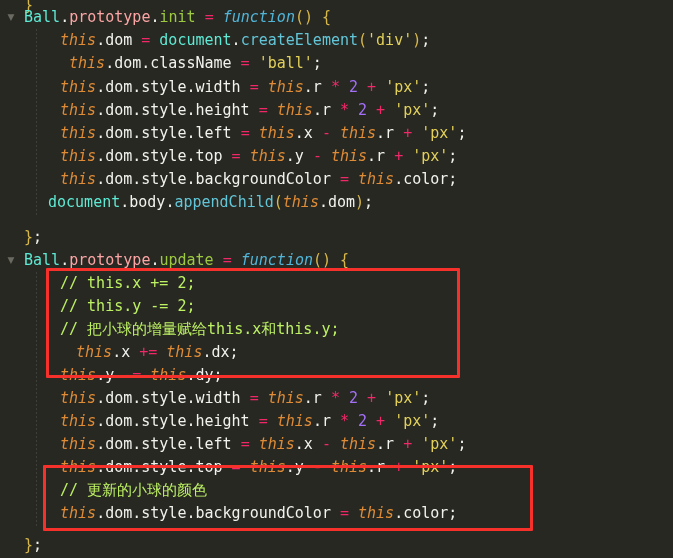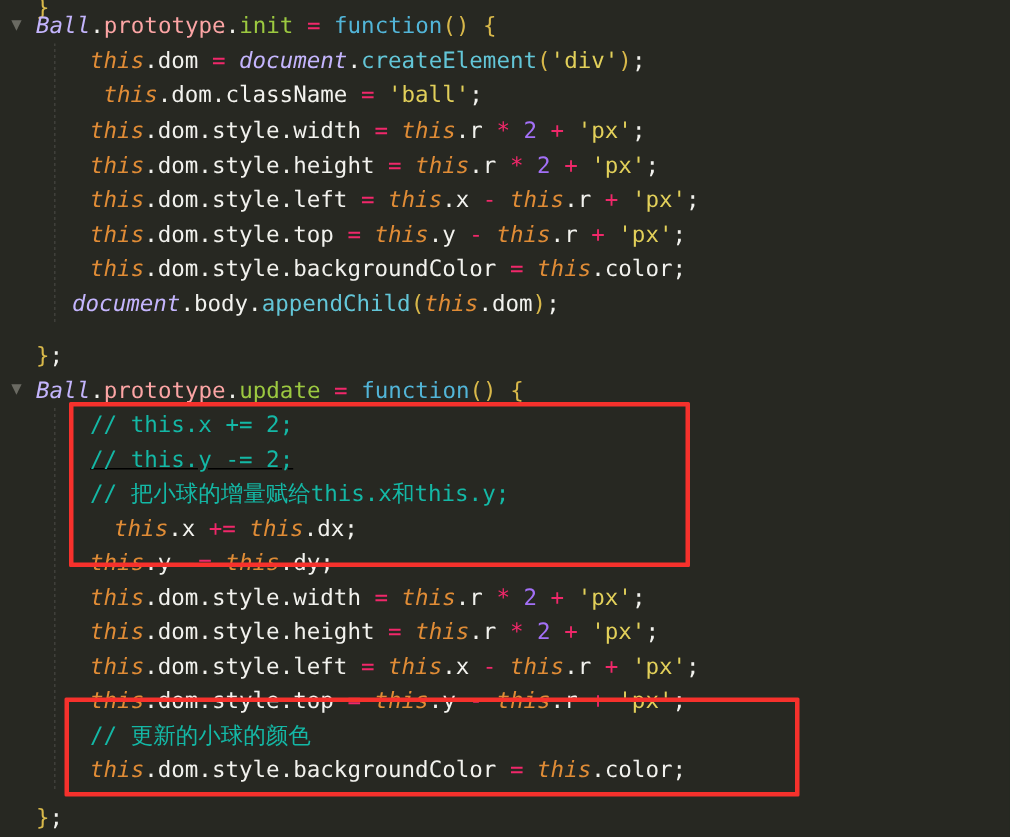--- a/index.html
+++ b/index.html
@@ -40,27 +40,27 @@
     width:1px;
     background:repeating-linear-gradient(to bottom,#3f3f3a 0 2px,transparent 2px 4px);
     pointer-events:none;
   }
   
   .t-this      {color:#e08c36;font-style:italic;}
   .t-plain     {color:#f2f2ee;}
   .t-op        {color:#f0286a;}
   .t-num       {color:#a370f7;}
   .t-str       {color:#e2d05a;}
-  .t-kw        {color:#52b5d8;}
-  .t-id        {color:#c4b5fd;font-style:italic;}
+  .t-kw        {color:#52b5d8;font-style:italic;}
+  .t-id        {color:#5eead4;}
   .t-method    {color:#63c6d8;}
   .t-prop      {color:#fca5a5;}
   .t-fnname    {color:#9cc940;}
   .t-punc      {color:#d8b84a;}
-  .t-comment   {color:#14b8a6;text-align:center;}
+  .t-comment   {color:#bef264;text-align:center;}
   .t-white     {color:#f2f2ee;}
 
   
   .anno{
     position:absolute;
     border:3px solid #f6312c;
     border-radius:1px;
     pointer-events:none;
     box-sizing:border-box;
   }
@@ -81,21 +81,21 @@
       <div class="line" style="position: absolute; top: 76px; left: 0px; width: 673px;"><span style="margin-left: 36px;"><span class="t-this">this</span><span class="t-plain">.dom.style.width </span><span class="t-op">=</span><span class="t-plain"> </span><span class="t-this">this</span><span class="t-plain">.r </span><span class="t-op">*</span><span class="t-plain"> </span><span class="t-num">2</span><span class="t-plain"> </span><span class="t-op">+</span><span class="t-plain"> </span><span class="t-str">'px'</span><span class="t-plain">;</span></span></div>
       <div class="line" style="position: absolute; top: 99px; left: 0px; width: 673px;"><span style="margin-left: 36px;"><span class="t-this">this</span><span class="t-plain">.dom.style.height </span><span class="t-op">=</span><span class="t-plain"> </span><span class="t-this">this</span><span class="t-plain">.r </span><span class="t-op">*</span><span class="t-plain"> </span><span class="t-num">2</span><span class="t-plain"> </span><span class="t-op">+</span><span class="t-plain"> </span><span class="t-str">'px'</span><span class="t-plain">;</span></span></div>
       <div class="line" style="position: absolute; top: 122px; left: 0px; width: 673px;"><span style="margin-left: 36px;"><span class="t-this">this</span><span class="t-plain">.dom.style.left </span><span class="t-op">=</span><span class="t-plain"> </span><span class="t-this">this</span><span class="t-plain">.x </span><span class="t-op">-</span><span class="t-plain"> </span><span class="t-this">this</span><span class="t-plain">.r </span><span class="t-op">+</span><span class="t-plain"> </span><span class="t-str">'px'</span><span class="t-plain">;</span></span></div>
       <div class="line" style="position: absolute; top: 145px; left: 0px; width: 673px;"><span style="margin-left: 36px;"><span class="t-this">this</span><span class="t-plain">.dom.style.top </span><span class="t-op">=</span><span class="t-plain"> </span><span class="t-this">this</span><span class="t-plain">.y </span><span class="t-op">-</span><span class="t-plain"> </span><span class="t-this">this</span><span class="t-plain">.r </span><span class="t-op">+</span><span class="t-plain"> </span><span class="t-str">'px'</span><span class="t-plain">;</span></span></div>
       <div class="line" style="position: absolute; top: 168px; left: 0px; width: 673px;"><span style="margin-left: 36px;"><span class="t-this">this</span><span class="t-plain">.dom.style.backgroundColor </span><span class="t-op">=</span><span class="t-plain"> </span><span class="t-this">this</span><span class="t-plain">.color;</span></span></div>
       <div class="line" style="position: absolute; top: 191px; left: 0px; width: 673px;"><span style="margin-left: 24px;"><span class="t-id">document</span><span class="t-plain">.body.</span><span class="t-method">appendChild</span><span class="t-punc">(</span><span class="t-this">this</span><span class="t-plain">.dom</span><span class="t-punc">)</span><span class="t-plain">;</span></span></div>
       <div class="line" style="position: absolute; top: 214px; left: 0px; width: 673px;"><span style="margin-left: 0px;"></span></div>
       <div class="line" style="position: absolute; top: 226px; left: 0px; width: 673px;"><span style="margin-left: 0px;"><span class="t-punc">}</span><span class="t-plain">;</span></span></div>
       <div class="line" style="position: absolute; top: 249px; left: 0px; width: 673px;"><span class="fold">▼</span><span style="margin-left: 0px;"><span class="t-id">Ball</span><span class="t-white">.</span><span class="t-prop">prototype</span><span class="t-white">.</span><span class="t-fnname">update</span><span class="t-white"> </span><span class="t-op">=</span><span class="t-white"> </span><span class="t-kw">function</span><span class="t-punc">(</span><span class="t-punc">)</span><span class="t-white"> </span><span class="t-punc">{</span></span></div>
       <div class="line" style="position: absolute; top: 272px; left: 0px; width: 673px;"><span style="margin-left: 36px;"><span class="t-comment">// this.x += 2;</span></span></div>
-      <div class="line" style="position: absolute; top: 295px; left: 0px; width: 673px;"><span style="margin-left: 36px; text-decoration: underline;"><span class="t-comment">// this.y -= 2;</span></span></div>
+      <div class="line" style="position: absolute; top: 295px; left: 0px; width: 673px;"><span style="margin-left: 36px;"><span class="t-comment">// this.y -= 2;</span></span></div>
       <div class="line" style="position: absolute; top: 318px; left: 0px; width: 673px;"><span style="margin-left: 36px;"><span class="t-comment">// 把小球的增量赋给this.x和this.y;</span></span></div>
       <div class="line" style="position: absolute; top: 341px; left: 0px; width: 673px;"><span style="margin-left: 52px;"><span class="t-this">this</span><span class="t-plain">.x </span><span class="t-op">+=</span><span class="t-plain"> </span><span class="t-this">this</span><span class="t-plain">.dx;</span></span></div>
       <div class="line" style="position: absolute; top: 364px; left: 0px; width: 673px;"><span style="margin-left: 36px;"><span class="t-this">this</span><span class="t-plain">.y </span><span class="t-op">-=</span><span class="t-plain"> </span><span class="t-this">this</span><span class="t-plain">.dy;</span></span></div>
       <div class="line" style="position: absolute; top: 387px; left: 0px; width: 673px;"><span style="margin-left: 36px;"><span class="t-this">this</span><span class="t-plain">.dom.style.width </span><span class="t-op">=</span><span class="t-plain"> </span><span class="t-this">this</span><span class="t-plain">.r </span><span class="t-op">*</span><span class="t-plain"> </span><span class="t-num">2</span><span class="t-plain"> </span><span class="t-op">+</span><span class="t-plain"> </span><span class="t-str">'px'</span><span class="t-plain">;</span></span></div>
       <div class="line" style="position: absolute; top: 410px; left: 0px; width: 673px;"><span style="margin-left: 36px;"><span class="t-this">this</span><span class="t-plain">.dom.style.height </span><span class="t-op">=</span><span class="t-plain"> </span><span class="t-this">this</span><span class="t-plain">.r </span><span class="t-op">*</span><span class="t-plain"> </span><span class="t-num">2</span><span class="t-plain"> </span><span class="t-op">+</span><span class="t-plain"> </span><span class="t-str">'px'</span><span class="t-plain">;</span></span></div>
       <div class="line" style="position: absolute; top: 433px; left: 0px; width: 673px;"><span style="margin-left: 36px;"><span class="t-this">this</span><span class="t-plain">.dom.style.left </span><span class="t-op">=</span><span class="t-plain"> </span><span class="t-this">this</span><span class="t-plain">.x </span><span class="t-op">-</span><span class="t-plain"> </span><span class="t-this">this</span><span class="t-plain">.r </span><span class="t-op">+</span><span class="t-plain"> </span><span class="t-str">'px'</span><span class="t-plain">;</span></span></div>
       <div class="line" style="position: absolute; top: 456px; left: 0px; width: 673px;"><span style="margin-left: 36px;"><span class="t-this">this</span><span class="t-plain">.dom.style.top </span><span class="t-op">=</span><span class="t-plain"> </span><span class="t-this">this</span><span class="t-plain">.y </span><span class="t-op">-</span><span class="t-plain"> </span><span class="t-this">this</span><span class="t-plain">.r </span><span class="t-op">+</span><span class="t-plain"> </span><span class="t-str">'px'</span><span class="t-plain">;</span></span></div>
       <div class="line" style="position: absolute; top: 479px; left: 0px; width: 673px;"><span style="margin-left: 36px;"><span class="t-comment">// 更新的小球的颜色</span></span></div>
       <div class="line" style="position: absolute; top: 502px; left: 0px; width: 673px;"><span style="margin-left: 36px;"><span class="t-this">this</span><span class="t-plain">.dom.style.backgroundColor </span><span class="t-op">=</span><span class="t-plain"> </span><span class="t-this">this</span><span class="t-plain">.color;</span></span></div>
       <div class="line" style="position: absolute; top: 525px; left: 0px; width: 673px;"><span style="margin-left: 0px;"></span></div>

